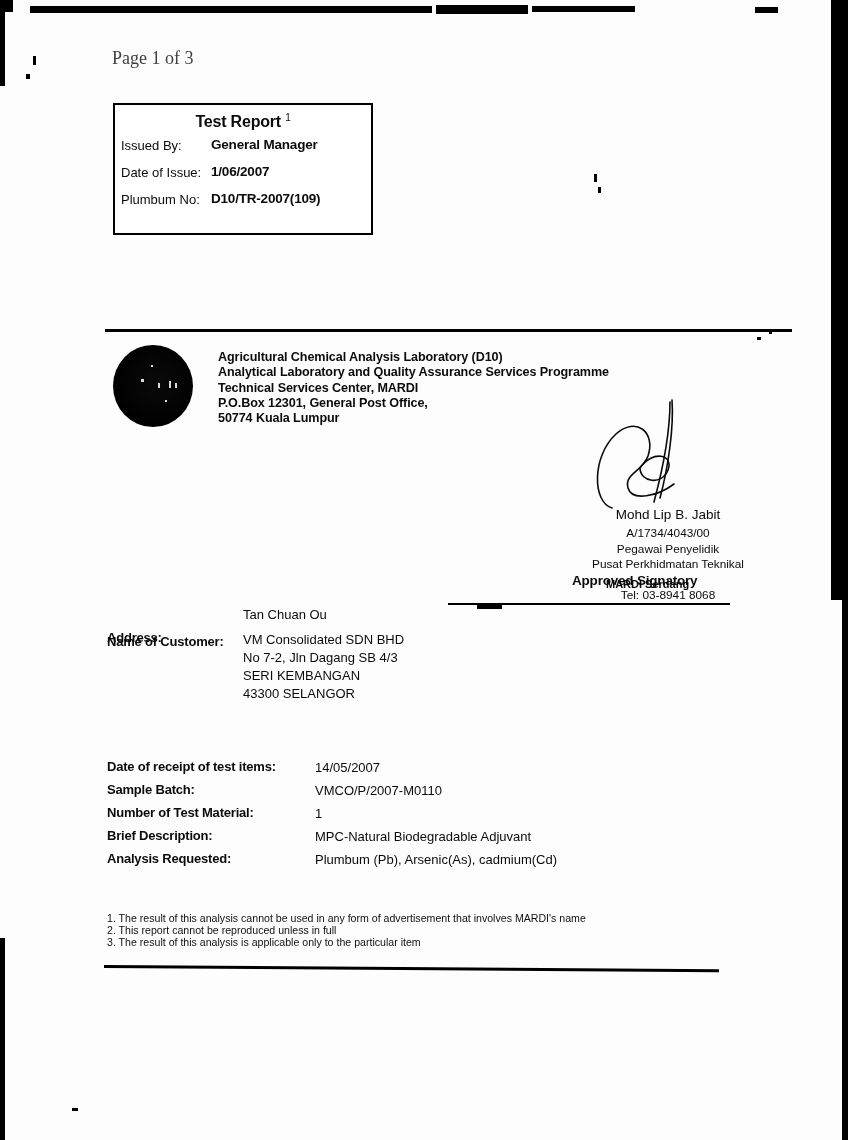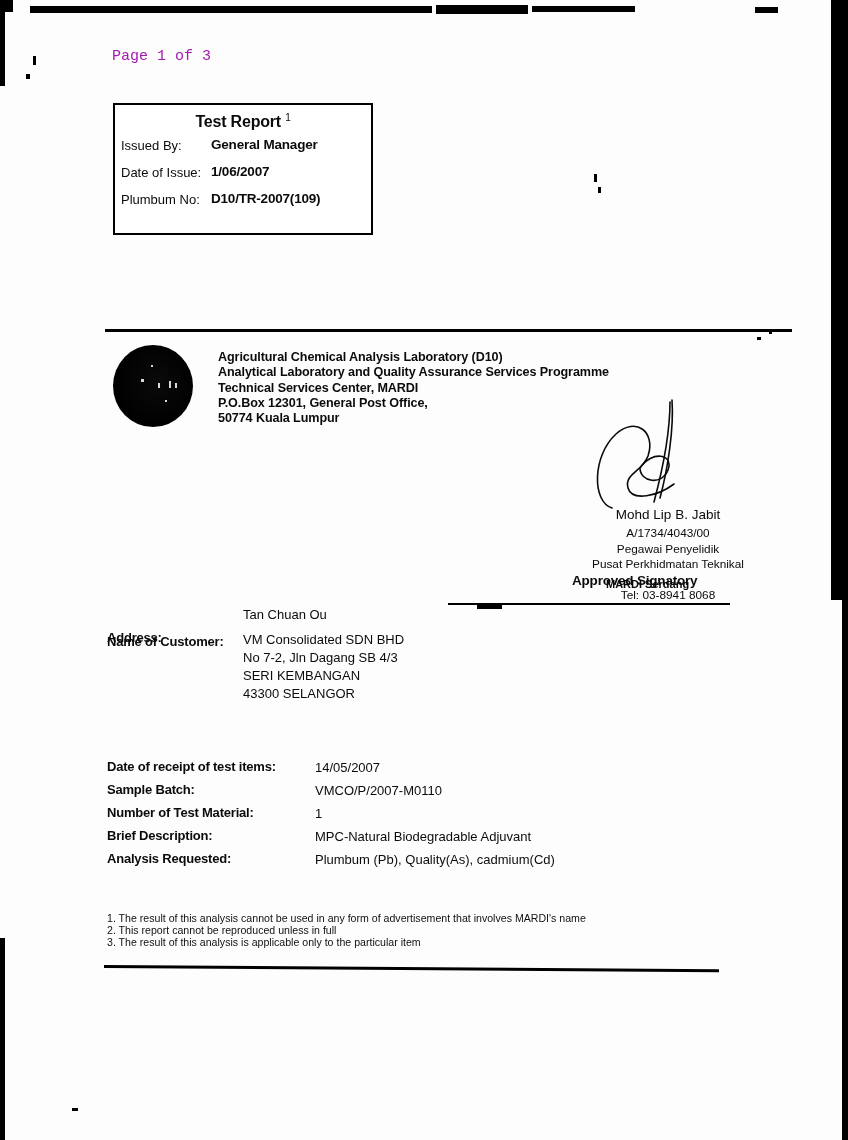--- a/index.html
+++ b/index.html
@@ -3,21 +3,21 @@
 <meta charset="utf-8">
 <style>
   html,body{margin:0;padding:0;background:#e8e8e8;}
   #page{
     position:relative;width:848px;height:1140px;background:#fdfdfd;
     font-family:"Liberation Sans",sans-serif;color:#0b0b0b;overflow:hidden;
   }
   .abs{position:absolute;}
   .artifact{position:absolute;background:#000;}
   
-  .page-num{left:112px;top:48px;font-family:Liberation Mono, monospace;font-size:15px;color:#a21caf;}
+  .page-num{left:112px;top:48px;font-family:Liberation Serif, serif;font-size:18px;color:#404040;}
   
   .report-box{left:113px;top:103px;width:256px;height:128px;border:2px solid #000;background:#fff;}
   .report-title{position:absolute;left:0;top:7px;width:100%;text-align:center;font-size:16px;font-weight:bold;letter-spacing:-0.2px;}
   .report-title sup{font-weight:normal;font-size:10px;}
   .report-row-label{position:absolute;left:6px;font-size:13px;}
   .report-row-value{position:absolute;left:96px;font-size:13.5px;font-weight:bold;letter-spacing:-0.2px;}
   
   .rule{position:absolute;background:#000;}
   
   .logo{left:113px;top:345px;width:80px;height:82px;border-radius:50%;
@@ -136,21 +136,21 @@
 
   <div class="abs lbl det-lbl" style="top:759px;">Date of receipt of test items:</div>
   <div class="abs val det-val" style="top:760px;">14/05/2007</div>
   <div class="abs lbl det-lbl" style="top:782px;">Sample Batch:</div>
   <div class="abs val det-val" style="top:783px;">VMCO/P/2007-M0110</div>
   <div class="abs lbl det-lbl" style="top:805px;">Number of Test Material:</div>
   <div class="abs val det-val" style="top:806px;">1</div>
   <div class="abs lbl det-lbl" style="top:828px;text-align:right;">Brief Description:</div>
   <div class="abs val det-val" style="top:829px;">MPC-Natural Biodegradable Adjuvant</div>
   <div class="abs lbl det-lbl" style="top:851px;">Analysis Requested:</div>
-  <div class="abs val det-val" style="top:852px;">Plumbum (Pb), Quality(As), cadmium(Cd)</div>
+  <div class="abs val det-val" style="top:852px;">Plumbum (Pb), Arsenic(As), cadmium(Cd)</div>
 
   <div class="abs notes">
     <div>1. The result of this analysis cannot be used in any form of advertisement that involves MARDI's name</div>
     <div>2. This report cannot be reproduced unless in full</div>
     <div>3. The result of this analysis is applicable only to the particular item</div>
   </div>
 
   <div class="rule" style="left:104px;top:965px;width:615px;height:3px;transform:rotate(0.4deg);transform-origin:left center;"></div>
 
 </div>

